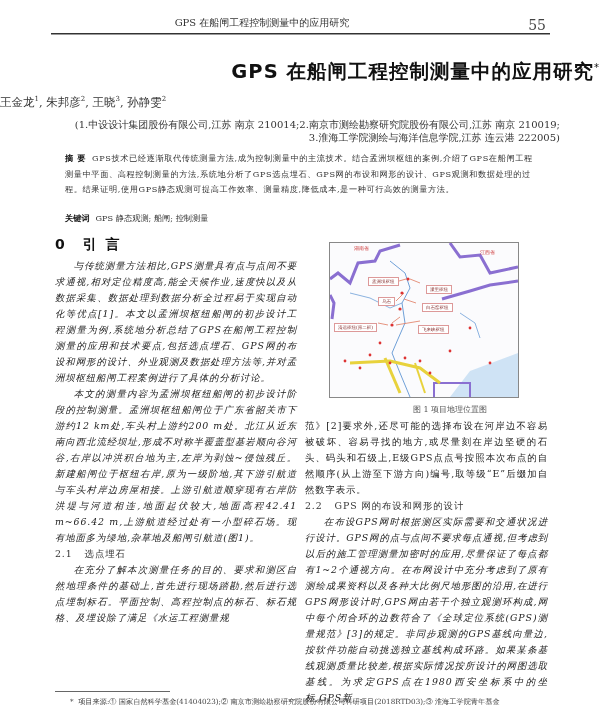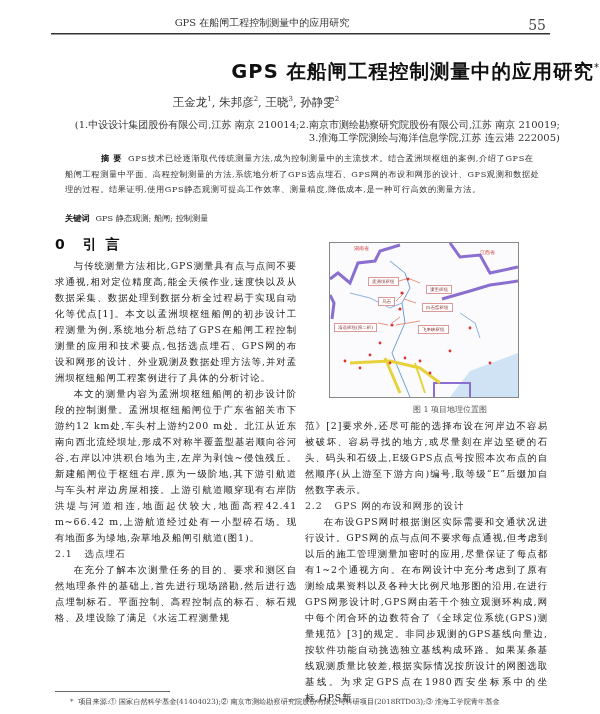--- a/index.html
+++ b/index.html
@@ -6,29 +6,29 @@
   body { width:600px; height:714px; position:relative; overflow:hidden;
          font-family:"DejaVu Serif","Liberation Serif",serif; color:#222; }
   .running-head { position:absolute; top:16px; left:52px; width:420px; text-align:center;
          font-size:10px; color:#333; }
   .page-num { position:absolute; top:17px; left:456px; width:90px; text-align:right; font-size:14px; color:#444; }
   .head-rule { position:absolute; top:33px; left:51px; width:499px; height:1px; background:#333; }
   .head-rule2 { position:absolute; top:34px; left:51px; width:499px; height:1px; background:#999; }
   .title { position:absolute; top:58px; left:0; width:600px; text-align:right;
          font-family:"DejaVu Sans","Liberation Sans",sans-serif; font-weight:bold; font-size:19.5px; color:#111; letter-spacing:1px; }
   .title sup { font-size:10px; font-weight:normal; }
-  .authors { position:absolute; top:95px; left:0; width:512px; text-align:center; font-size:11.5px; color:#333; }
+  .authors { position:absolute; top:95px; left:0; width:512px; font-size:11.5px; color:#333; }
   .authors sup { font-size:7px; }
   .affil { position:absolute; left:40px; width:520px; text-align:right; font-size:10px; color:#333; }
   .abstract { position:absolute; top:151px; left:65px; width:475px; font-size:8.2px; line-height:15.5px; color:#333; letter-spacing:0.6px; }
-  .abstract .lab { font-weight:bold; color:#111; margin-right:6px;margin-left:36px; }
+  .abstract .lab { font-weight:bold; color:#111; margin-right:6px; }
   .keywords { position:absolute; top:213px; left:65px; width:475px; font-size:8.2px; color:#333; }
   .keywords .lab { font-weight:bold; color:#111; margin-right:6px; }
   .col { position:absolute; font-size:9.4px; line-height:16px; color:#222; letter-spacing:0.9px; text-align:justify; }
-  .col p { margin:0; text-indent:2em; }
+  .col p { margin:0; text-indent:2em;font-style:italic; }
   .h1 { font-family:"DejaVu Sans","Liberation Sans",sans-serif; font-weight:bold; font-size:14px; color:#111; letter-spacing:2px; }
   .h1 .num { margin-right:16px; }
   .h2 { font-size:9.4px; color:#333; }
   .h2 .num { margin-right:12px; }
   .foot-rule { position:absolute; top:691px; left:55px; width:115px; height:1px; background:#666; }
   .footnote { position:absolute; top:697px; left:70px; width:520px; font-size:7.2px; color:#444; white-space:nowrap; }
   .figure { position:absolute; top:242px; left:329px; width:188px; height:154px; border:1px solid #888; background:#f7f8fb; overflow:hidden; }
   .fig-caption { position:absolute; top:404px; left:380px; width:140px; text-align:center; font-size:8px; color:#555; }
   .map-label { position:absolute; border:1px solid #d99; background:#fff; font-size:4.5px; padding:1px 3px; color:#833; white-space:nowrap; }
 </style>

